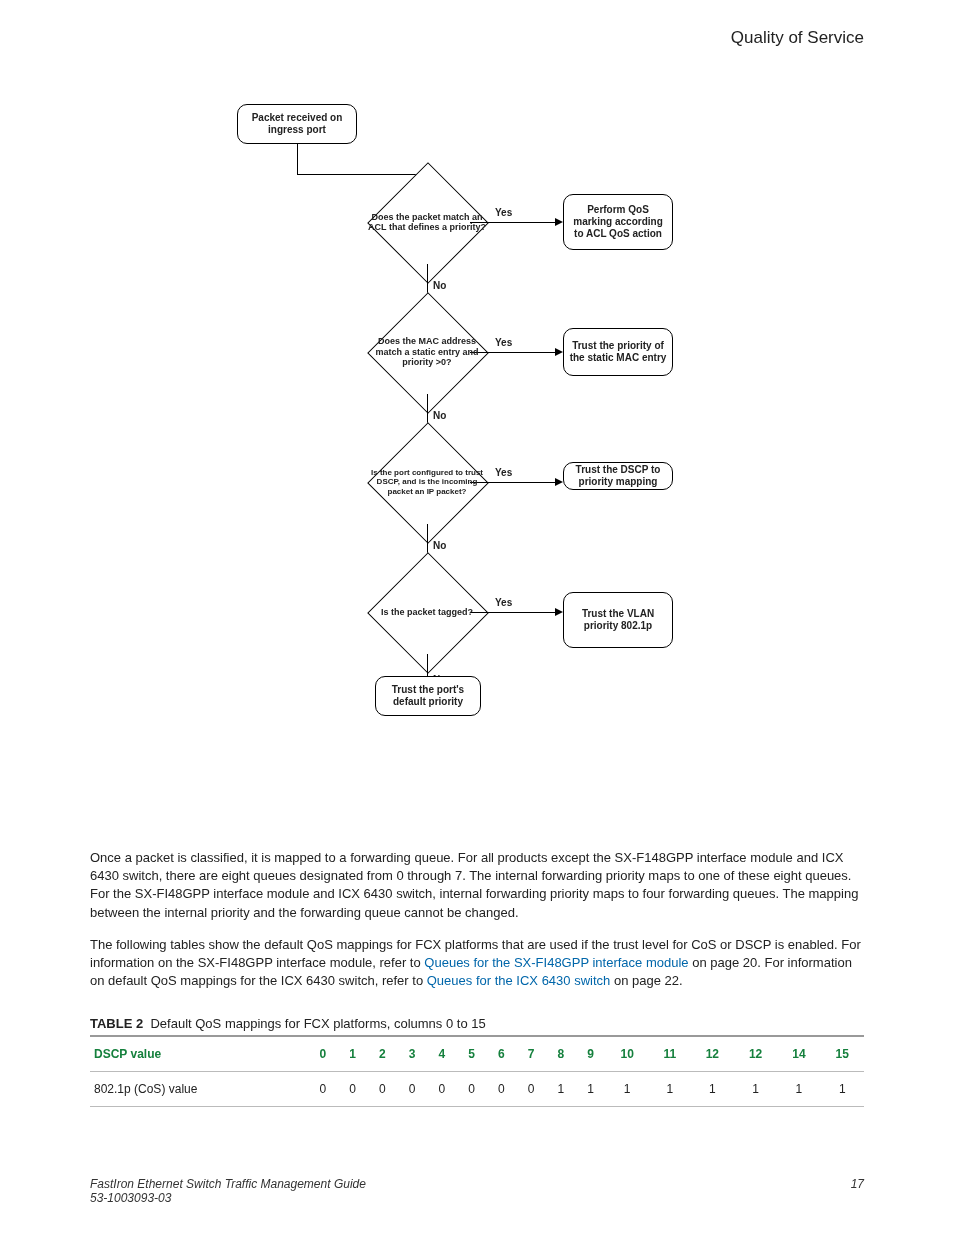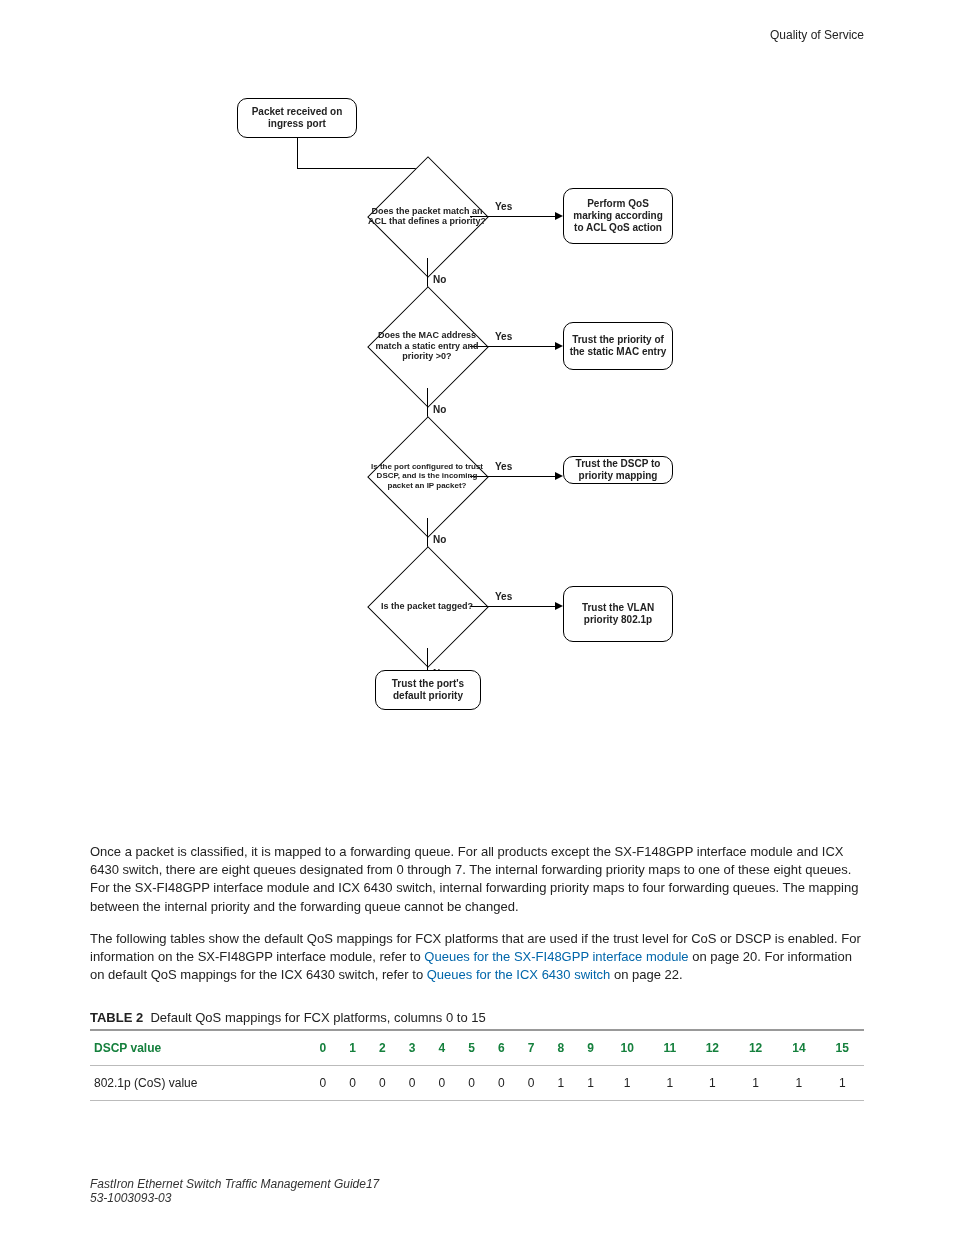--- a/index.html
+++ b/index.html
@@ -12,21 +12,21 @@
 }
 .page {
   width: 954px;
   height: 1235px;
   position: relative;
   box-sizing: border-box;
   padding: 28px 90px 30px 90px;
 }
 .header-right {
   text-align: right;
-  font-size: 12px;
+  font-size: 17px;
   margin-bottom: 20px;
 }
 .flowchart {
   width: 480px;
   height: 725px;
   margin: 56px auto 20px auto;
   position: relative;
   font-weight: bold;
 }
 .fc-rect {
@@ -126,20 +126,21 @@
 }
 .footer {
   position: absolute;
   bottom: 30px;
   left: 90px;
   right: 90px;
   font-size: 12px;
   font-style: italic;
   color: #333;
   display: flex;
+  justify-content: space-between;
 }
 </style>
 </head>
 <body>
 
 <div class="page">
   <div class="header-right">Quality of Service</div>
 
   <div class="flowchart">
 

